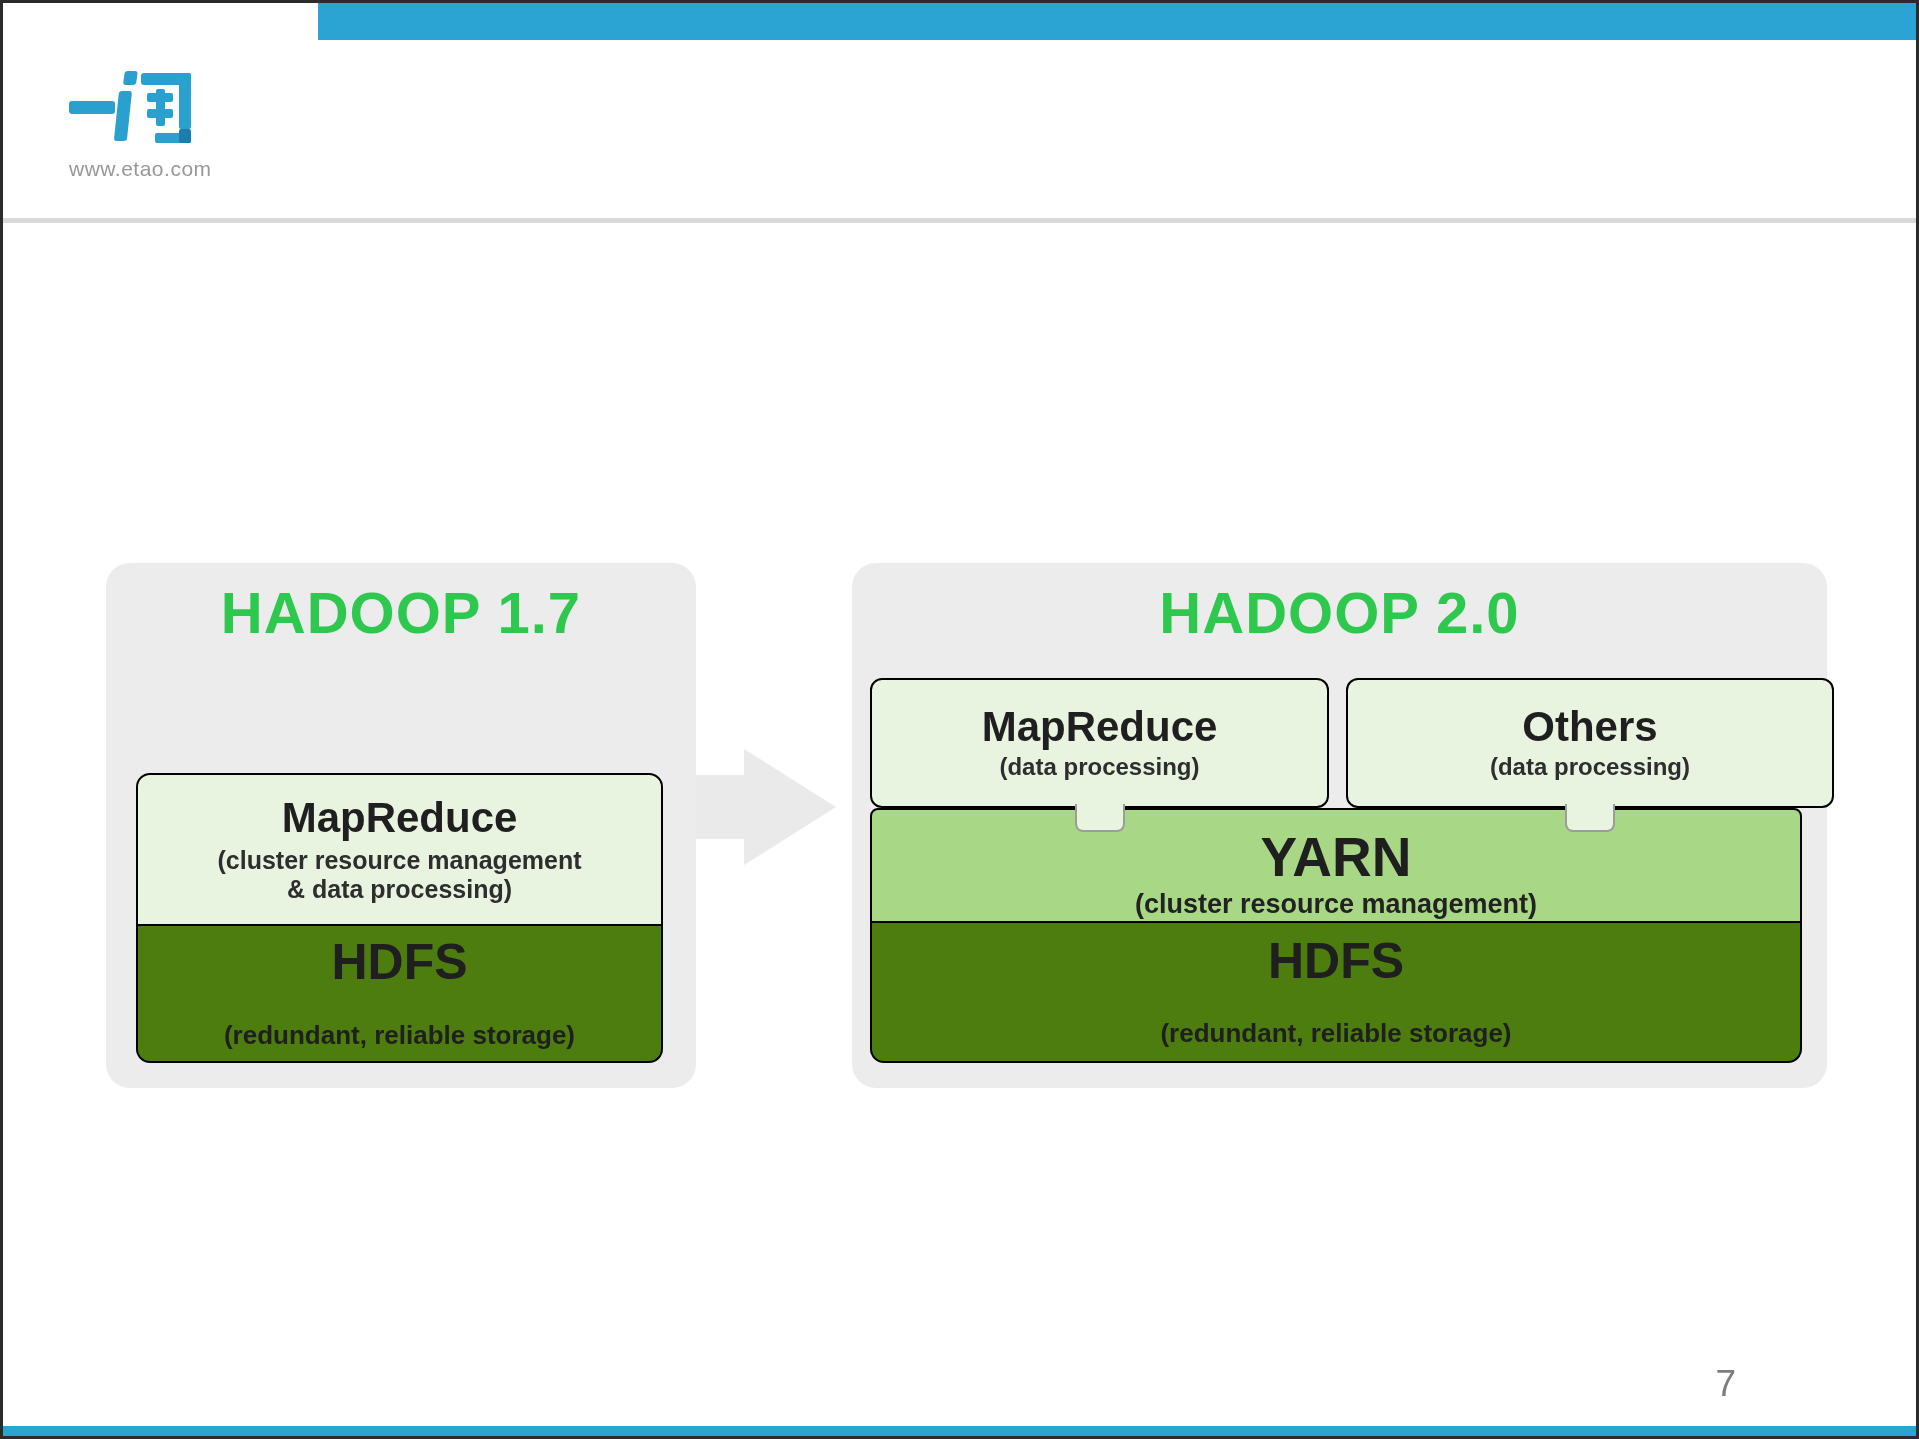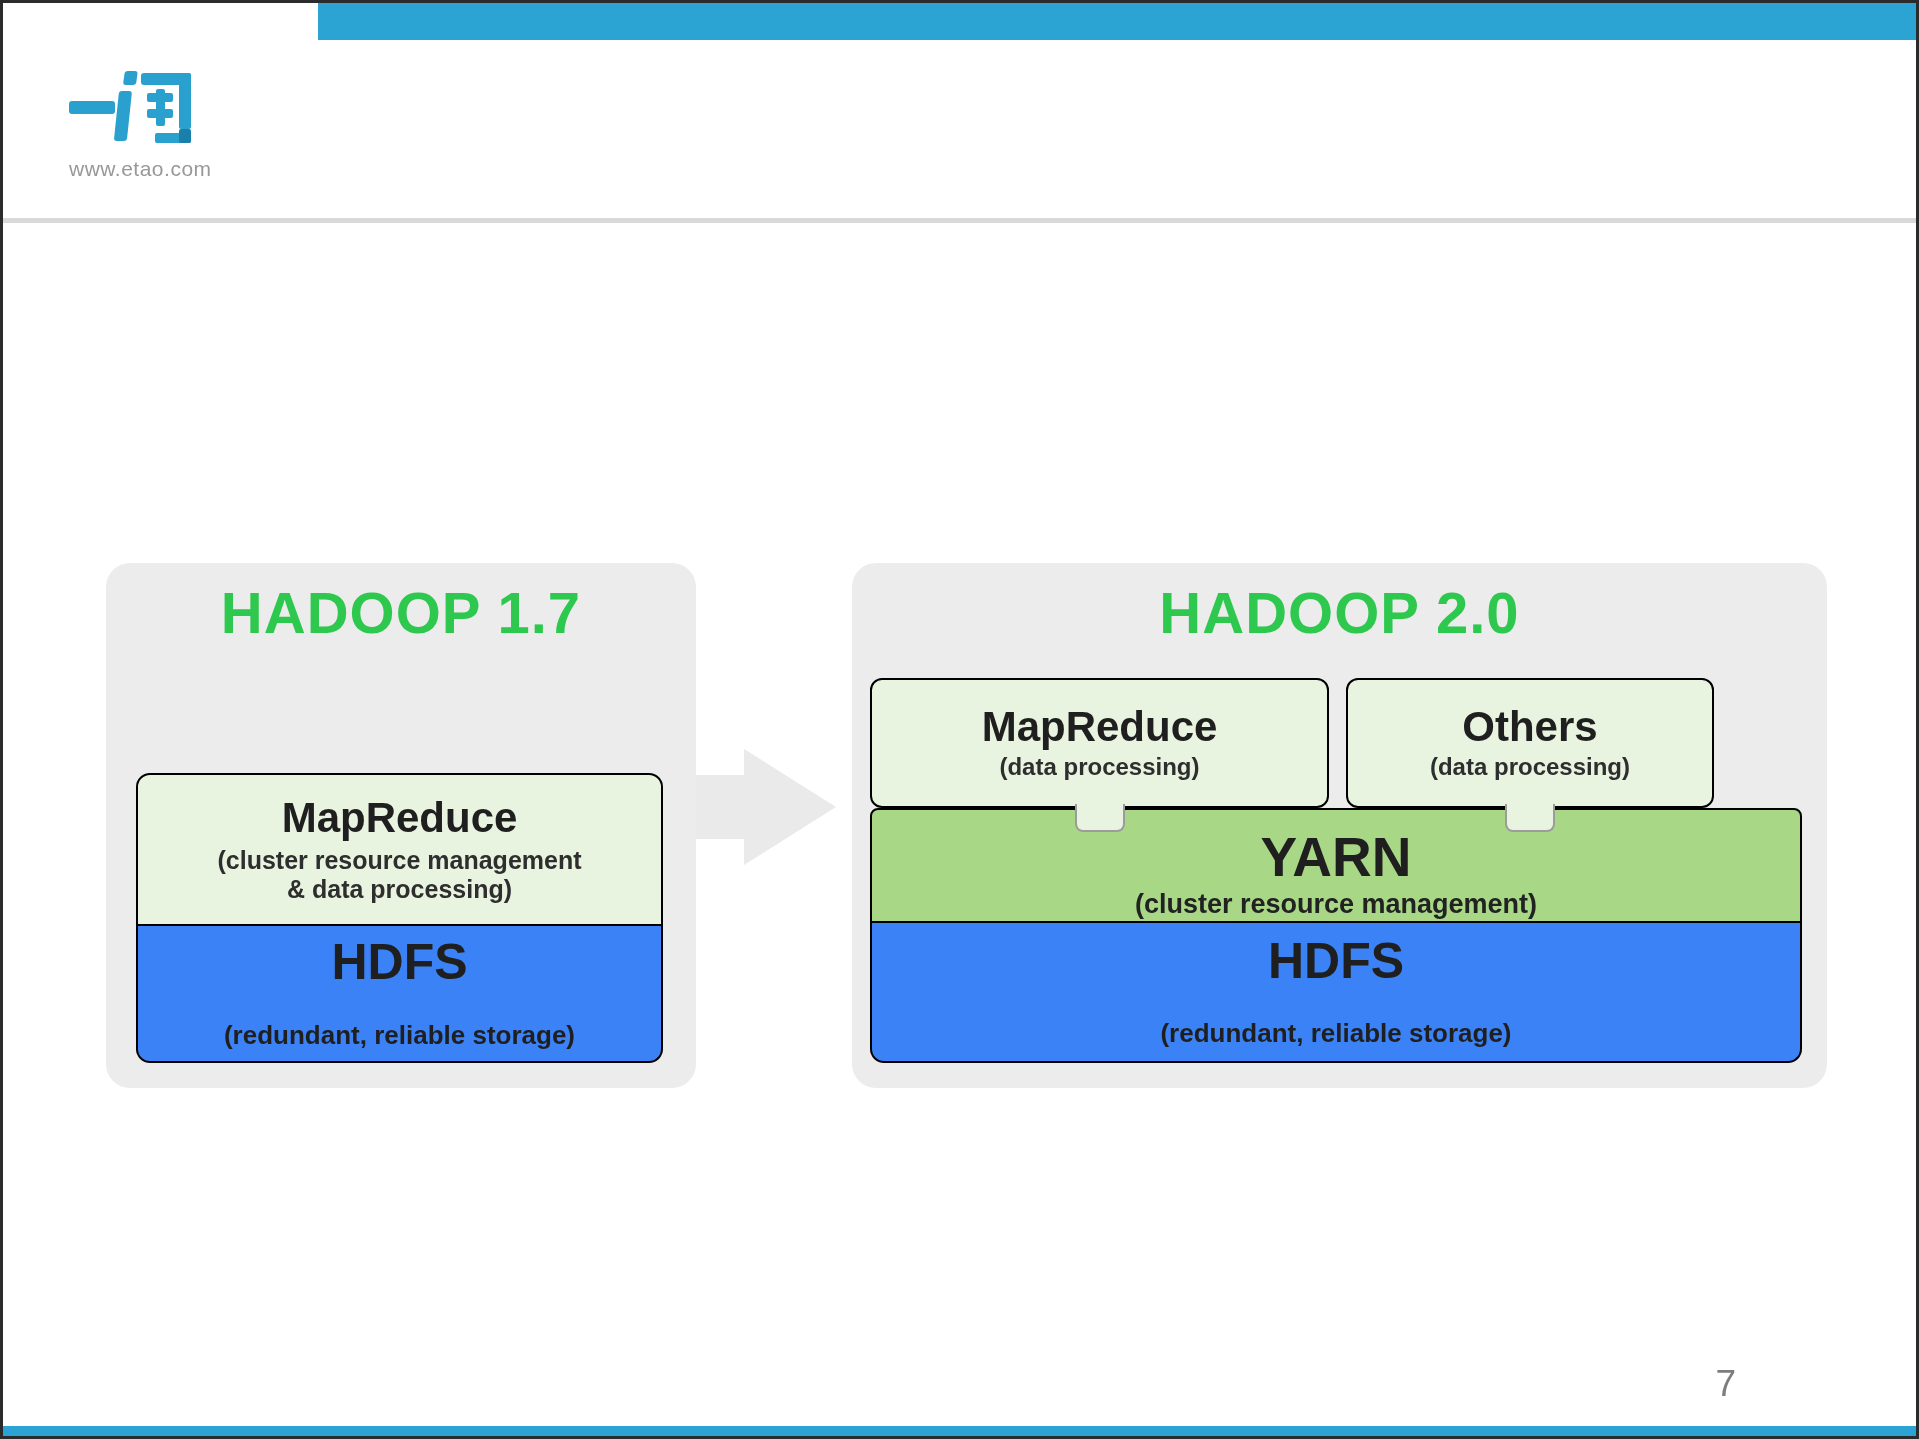--- a/index.html
+++ b/index.html
@@ -61,21 +61,21 @@
   .box-main { font-weight: 700; color: #1f1f1f; line-height: 1.05; }
   .box-sub  { font-weight: 700; color: #2e2e2e; font-size: 25px; line-height: 1.15; }
   .pale { background: #E8F3E0; }
   
   .stack-h1 {
     position: absolute; left: 30px; top: 210px; width: 527px;
   }
   .mr1 { height: 153px; border-radius: 14px 14px 0 0; }
   .mr1 .box-main { font-size: 42px; margin-bottom: 6px; }
   .hdfs-box {
-    background: #3b82f6; border-top: none;
+    background: #4d7c0f; border-top: none;
     border-radius: 0 0 14px 14px;
     gap: 28px;
   }
   .hdfs1 { height: 137px; }
   .hdfs-box .box-main { font-size: 50px; margin-bottom: 4px; }
   .hdfs-box .box-sub  { font-size: 26px; color: #1f1f1f; }
   
   .arrow-shaft {
     position: absolute; left: 693px; top: 772px;
     width: 50px; height: 64px; background: #EAEAEA;
@@ -93,21 +93,21 @@
     z-index: 2;
   }
   .top-box {
     position: absolute; top: 0; height: 130px;
     border-radius: 12px;
     justify-content: center;
   }
   .top-box .box-main { font-size: 42px; margin-bottom: 4px; }
   .top-box .box-sub  { font-size: 24px; }
   .mr2 { left: 0; width: 459px; }
-  .others2 { left: 476px; width: 368px; }
+  .others2 { left: 476px; width: 488px; }
   .notch {
     position: absolute; bottom: -26px; left: 50%;
     transform: translateX(-50%);
     width: 46px; height: 26px;
     background: #E8F3E0;
     border: 2px solid #9C9C9C; border-top: none;
     border-radius: 0 0 8px 8px;
   }
   .yarn {
     position: absolute; left: 18px; top: 245px; width: 932px; height: 115px;

